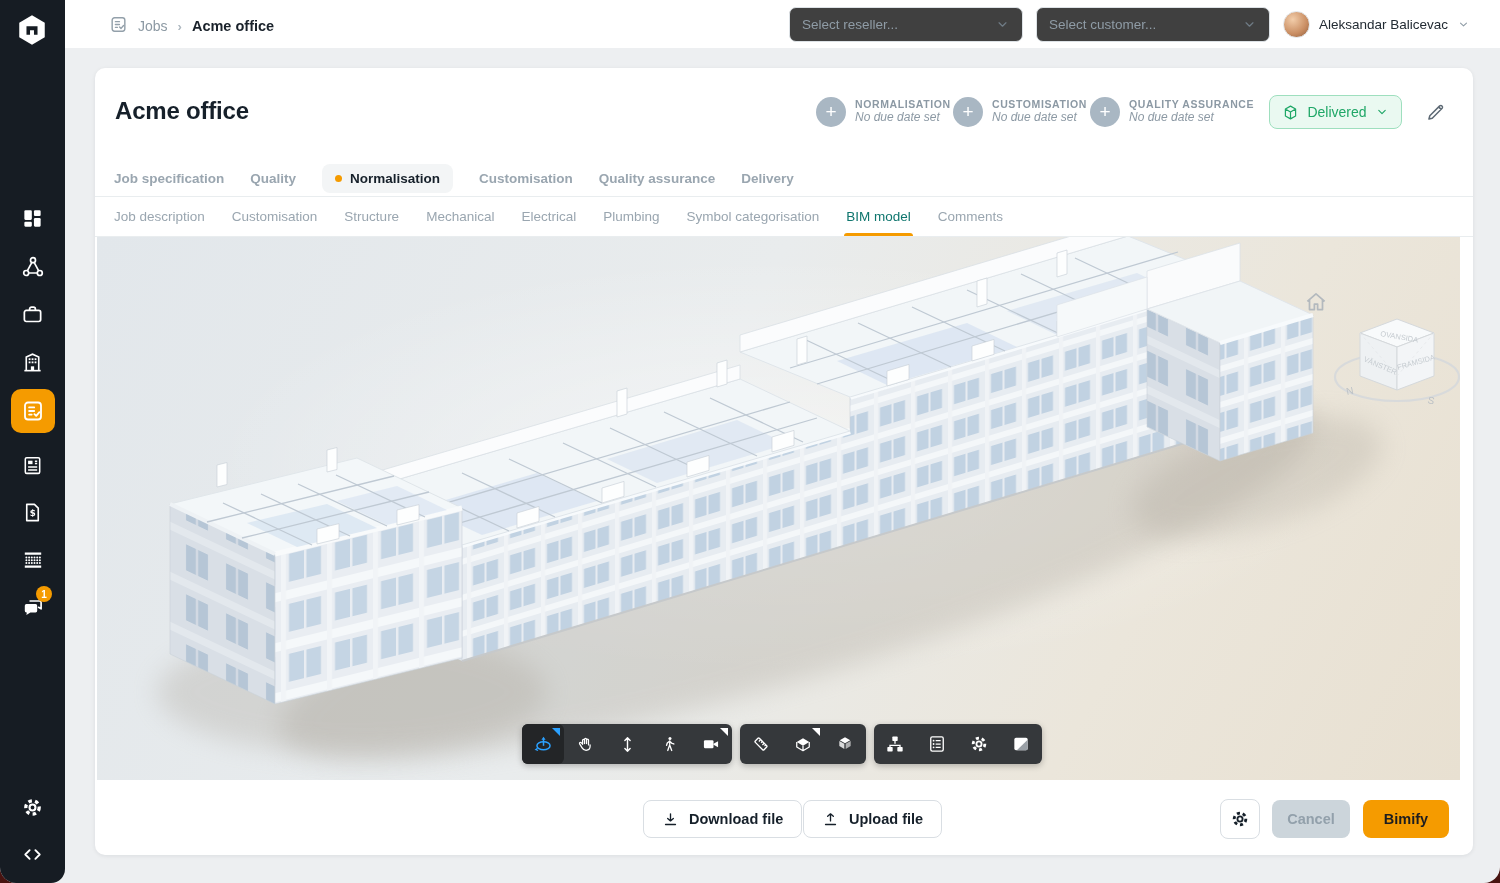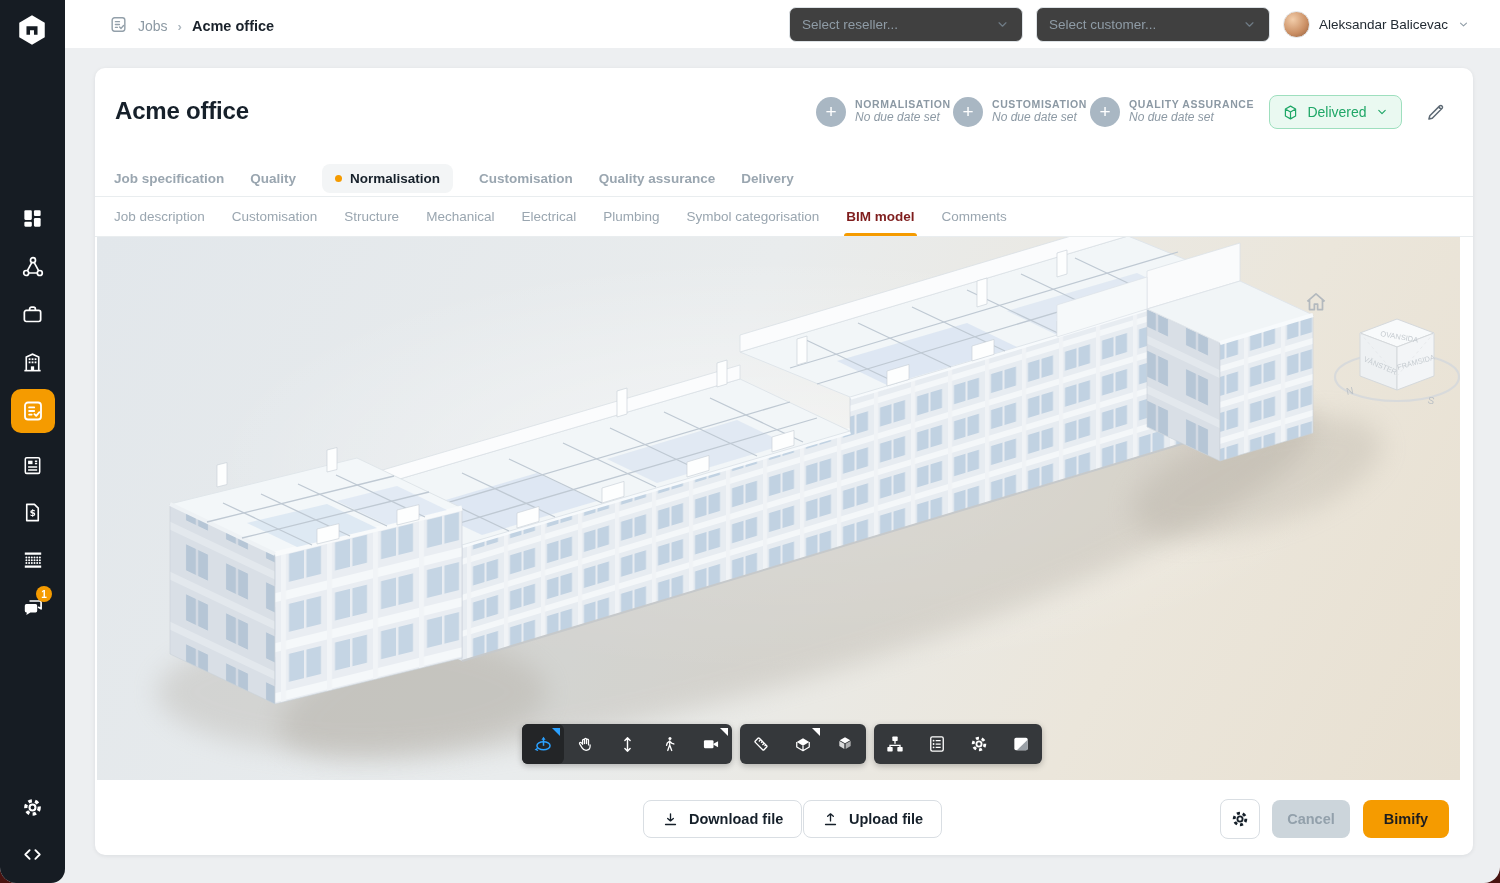--- a/index.html
+++ b/index.html
@@ -43,21 +43,21 @@
   .pencil-btn { position:absolute; left:1326px; top:30px; width:28px; height:28px; display:flex; align-items:center; justify-content:center; color:#5d6974; cursor:pointer; }
 
   .tabs { position:absolute; left:0; right:0; top:92px; height:37px; border-bottom:1px solid #e9edef; display:flex; align-items:center; padding-left:19px; gap:26px; }
   .tab { color:#9aa6b0; font-size:13.5px; font-weight:700; cursor:pointer; white-space:nowrap; }
   .tab-active { display:flex; align-items:center; gap:8px; background:#f3f5f6; border-radius:8px; padding:7px 13px; cursor:pointer; }
   .tab-dot { width:7px; height:7px; border-radius:50%; background:#f59b00; }
   .tab-active span { color:#16202a; font-size:13.5px; font-weight:700; }
 
   .subtabs { position:absolute; left:0; right:0; top:129px; height:40px; border-bottom:1px solid #e9edef; display:flex; align-items:stretch; padding-left:19px; gap:27px; }
   .subtab { display:flex; align-items:center; color:#9aa6b0; font-size:13.5px; font-weight:500; cursor:pointer; position:relative; white-space:nowrap; }
-  .subtab.active { color:#7f1d1d; font-weight:700; }
+  .subtab.active { color:#0f766e; font-weight:400; }
   .subtab.active::after { content:""; position:absolute; left:-2px; right:-2px; bottom:0; height:3px; background:#f59b00; border-radius:3px 3px 0 0; }
 
   
   .viewer { position:absolute; left:2px; top:169px; width:1363px; height:543px; background:linear-gradient(118deg,#e2e7eb 0%,#e9eced 42%,#ebe6db 75%,#e8e0d1 100%); overflow:hidden; }
   .viewer::before { content:""; position:absolute; inset:0; background:radial-gradient(ellipse 60% 55% at 50% 42%, rgba(255,255,255,.5), rgba(255,255,255,0) 70%); pointer-events:none; }
   .bim-svg { position:absolute; inset:0; }
   .home-btn { position:absolute; left:1206px; top:52px; width:26px; height:26px; color:#b3b9be; cursor:pointer; }
 
   
   .toolbar { position:absolute; left:425px; top:487px; display:flex; gap:8px; }

